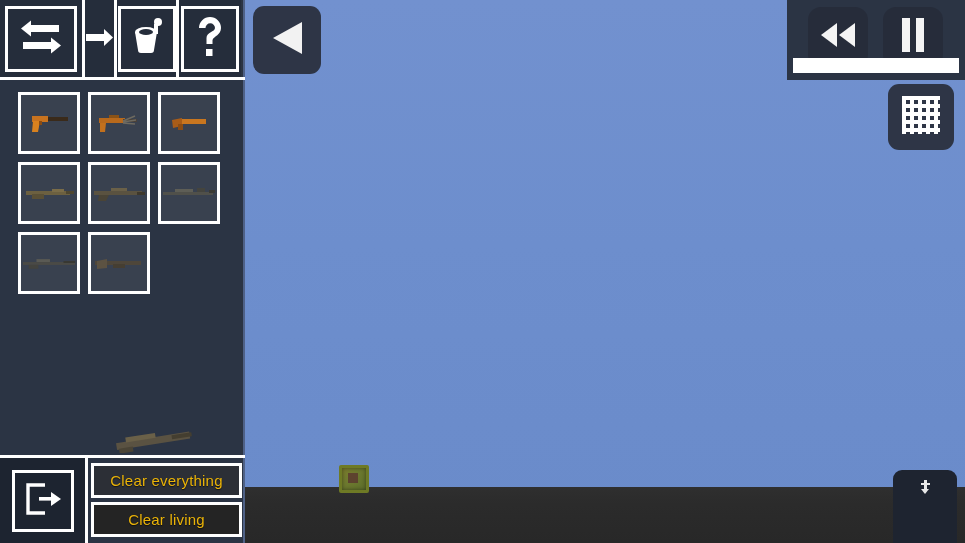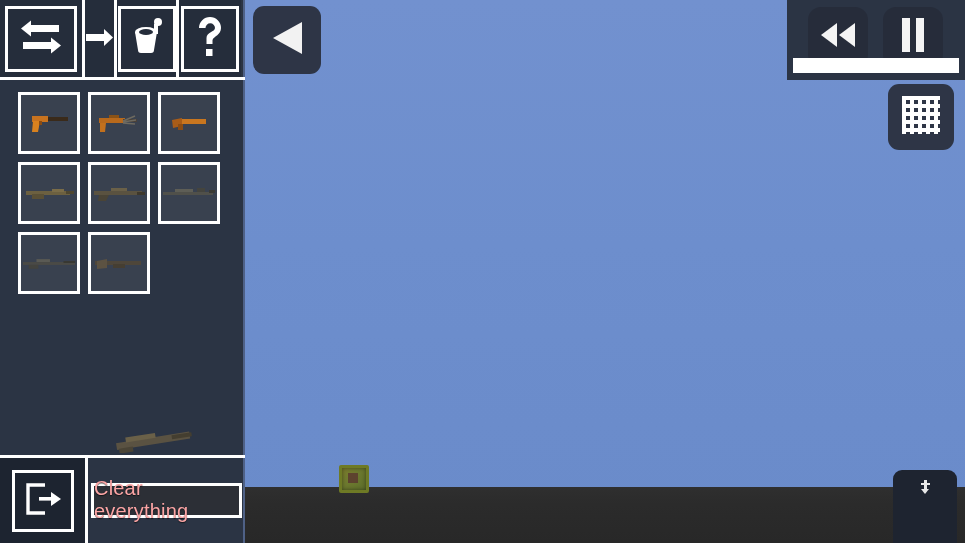--- a/index.html
+++ b/index.html
@@ -158,22 +158,22 @@
     flex-direction:column;
     justify-content:center;
     gap:4px;
     padding:4px 3px 5px 3px;
     background:transparent;
   }
   .clear-btn {
     height:35px;
     border:3px solid #ffffff;
     display:flex; align-items:center; justify-content:center;
-    color:#fca5a5;
-    font-size:20px;
+    color:#eab308;
+    font-size:15px;
     letter-spacing:.2px;
     text-shadow:0 1px 1px rgba(0,0,0,.6);
     cursor:pointer;
   }
   #clear-everything { background:rgba(45,45,45,.62); }
   #clear-living { background:#242424; }
 
   
   .rbtn {
     position:absolute;
@@ -440,18 +440,19 @@
               <g fill="#ffffff">
                 <rect x="16" y="17" width="18" height="3.6"></rect>
                 <polygon points="28,12 28,26 38,19"></polygon>
               </g>
             </svg>
           </span>
         </div>
       </div>
       <div id="clear-cell">
         <div class="clear-btn" id="clear-everything">Clear everything</div>
+        <div class="clear-btn" id="clear-living">Clear living</div>
       </div>
     </div>
 
   </div>
 
 </div>
 
 </body></html>

